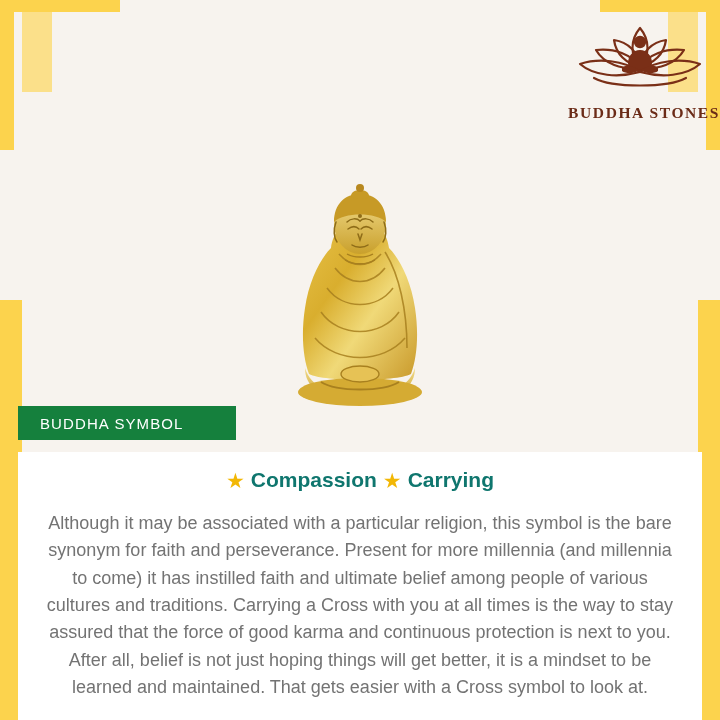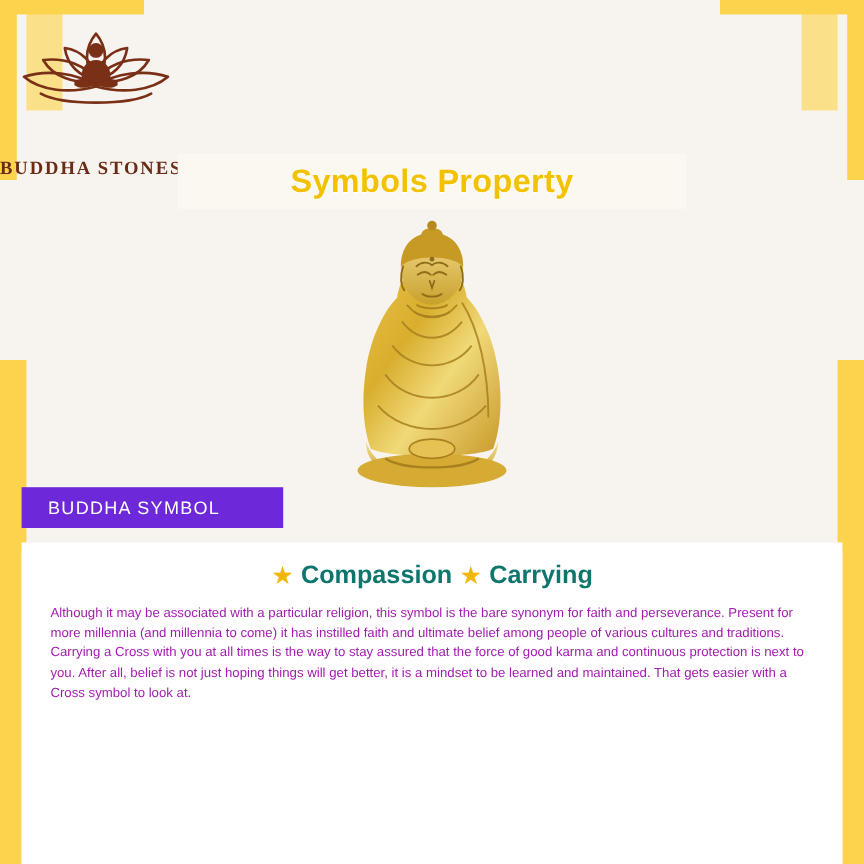--- a/index.html
+++ b/index.html
@@ -40,22 +40,21 @@
   .rb-bottom-left  { left: 0;  bottom: 0; width: 18px; height: 260px; background:#fcd34d; }
   .rb-bottom-right { right: 0; bottom: 0; width: 18px; height: 260px; background:#fcd34d; }
 
   
   .logo-wrap {
     position: absolute;
     left: 0; right: 0;
     top: 20px;
     display: flex;
     flex-direction: column;
-    align-items: flex-start;
-    gap: 28px;
+    align-items: flex-end;
   }
   .logo-mark { width: 160px; height: 78px; display:block; }
   .brand-name {
     margin-top: 6px;
     font-size: 15.5px;
     letter-spacing: 1.6px;
     color: #6b2b17;
     font-weight: 700;
     font-family: "Liberation Serif", serif;
   }
@@ -93,21 +92,21 @@
   }
   .hero svg { display:block; }
 
   
   .symbol-tag {
     position: absolute;
     left: 18px;
     top: 406px;
     height: 34px;
     min-width: 218px;
-    background: #6d28d9;
+    background: #15803d;
     display: flex;
     align-items: center;
     padding-left: 22px;
     box-sizing: border-box;
   }
   .symbol-tag .tag-text {
     color: #ffffff;
     font-size: 15px;
     letter-spacing: 1.1px;
     font-weight: 400;
@@ -135,24 +134,24 @@
     color: #f2b705;
     font-size: 21px;
     line-height: 1;
   }
   .virtues .virtue {
     color: #0f766e;
     font-size: 21px;
     font-weight: 700;
   }
   .body-text {
-    font-size: 11px;
+    font-size: 18px;
     line-height: 1.52;
-    color: #a21caf;
-    text-align: left;
+    color: #737373;
+    text-align: center;
   }
 </style>
 </head>
 <body>
 
 <div class="page">
 
   <div class="ribbon rb-top-left-1"></div>
   <div class="ribbon rb-top-left-2"></div>
   <div class="ribbon rb-top-left-3"></div>
@@ -186,23 +185,20 @@
           <circle cx="80" cy="22" r="6.2"></circle>
           <path d="M80 30 C73 30 68 36 68 43 C68 48 72 51 80 51 C88 51 92 48 92 43 C92 36 87 30 80 30 Z"></path>
           <path d="M62 48 C68 43 74 48 80 50 C74 54 66 54 62 51 Z"></path>
           <path d="M98 48 C92 43 86 48 80 50 C86 54 94 54 98 51 Z"></path>
         </g>
       </svg>
     </span>
     <div class="brand-name">BUDDHA STONES</div>
   </div>
 
-  <div class="title-banner">
-    <span class="title-text">Symbols Property</span>
-  </div>
 
   <div class="hero">
     <span>
       <svg width="190" height="250" viewBox="0 0 190 250" xmlns="http://www.w3.org/2000/svg">
         <defs>
           <linearGradient id="gold" x1="0" y1="0" x2="1" y2="1">
             <stop offset="0%" stop-color="#e8c24a"></stop>
             <stop offset="35%" stop-color="#d9ae2e"></stop>
             <stop offset="60%" stop-color="#f0d978"></stop>
             <stop offset="100%" stop-color="#c9992a"></stop>

